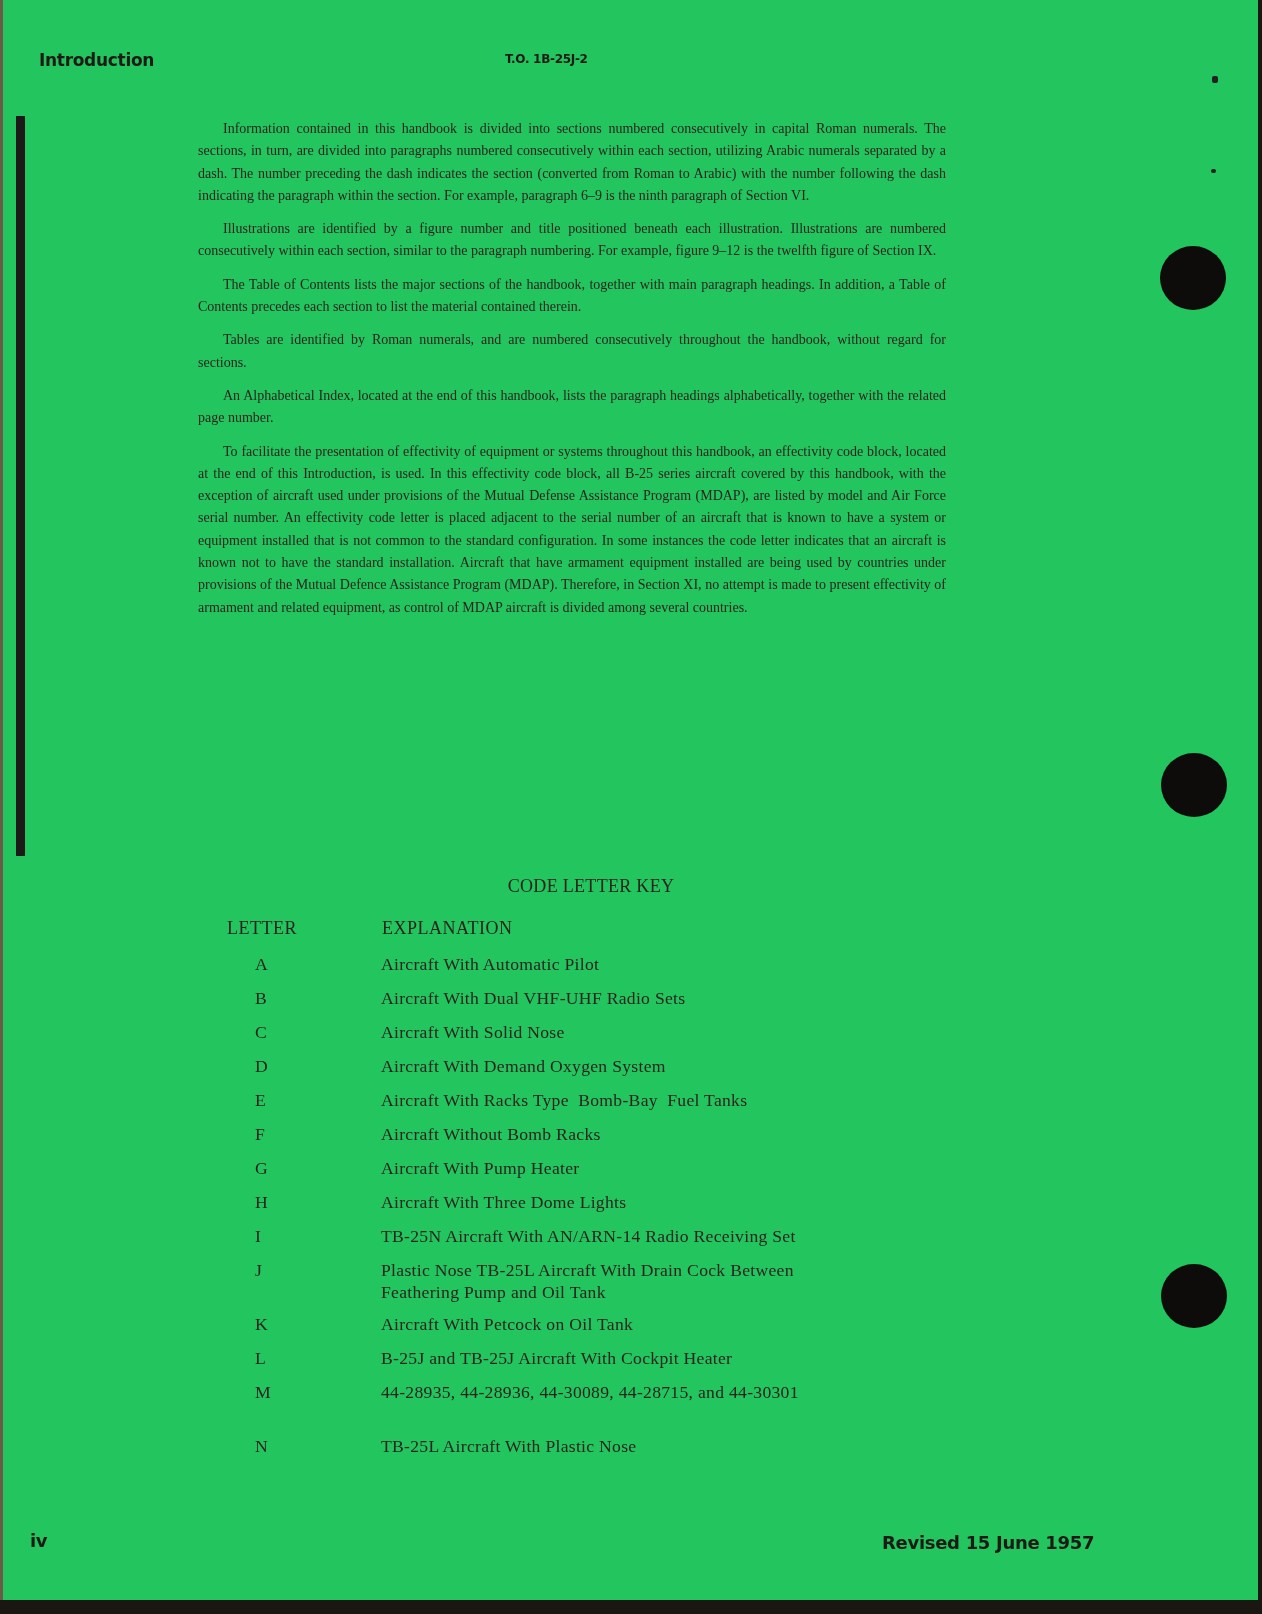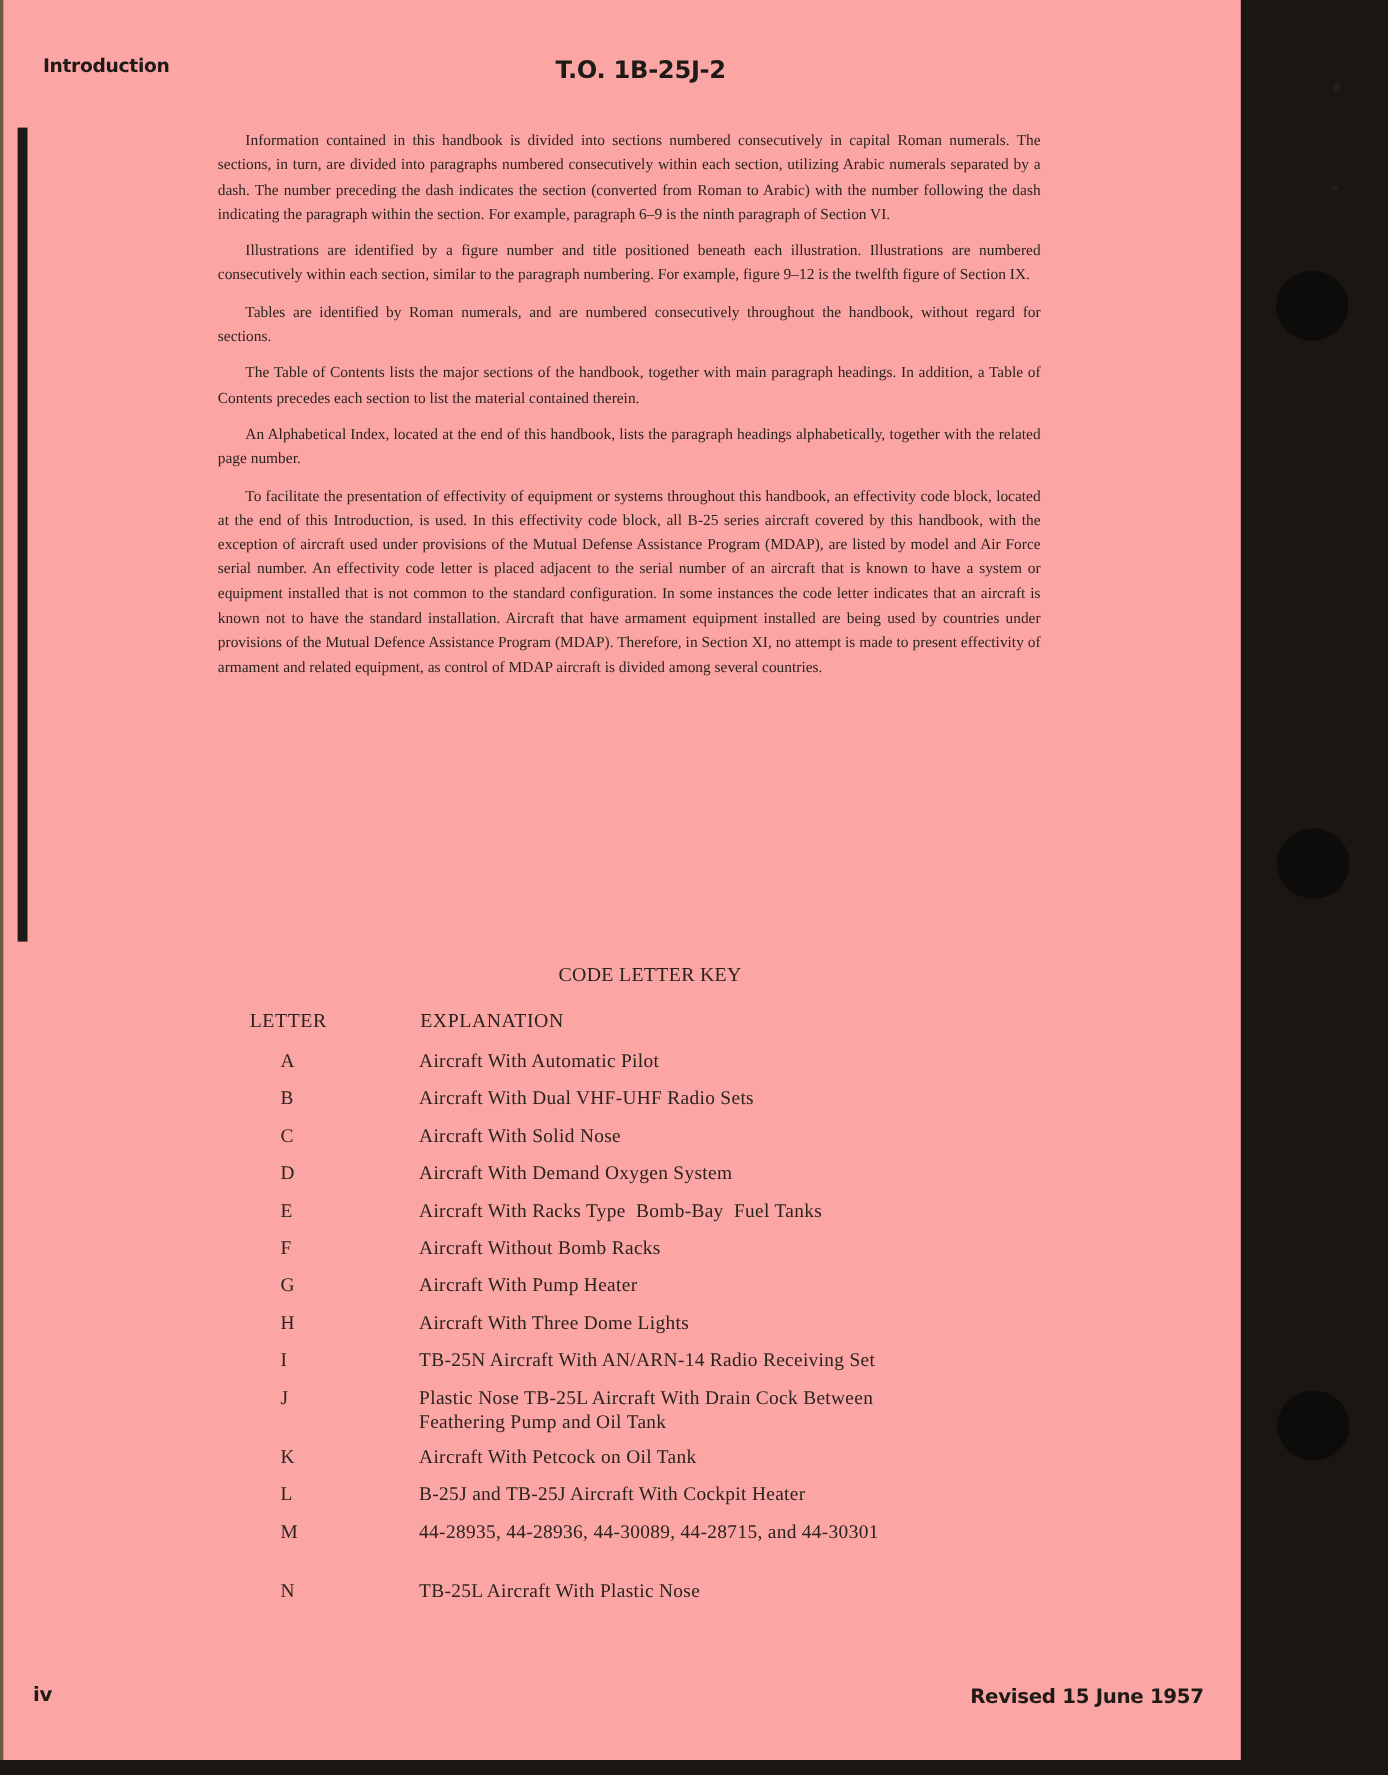--- a/index.html
+++ b/index.html
@@ -3,33 +3,33 @@
 <meta charset="utf-8">
 <style>
   html, body { margin: 0; padding: 0; }
   body {
     width: 1262px; height: 1614px; position: relative; overflow: hidden;
     background: #1a1612;
     font-family: "Liberation Serif", "DejaVu Serif", serif;
     color: #2a241e;
   }
   .page {
-    position: absolute; left: 0; top: 0; width: 1128px; height: 1600px;
-    background: #fca5a5;
+    position: absolute; left: 0; top: 0; width: 1258px; height: 1600px;
+    background: #22c55e;
   }
   .edge-left {
     position: absolute; left: 0; top: 0; width: 3px; height: 1600px; background: #6a5a48;
   }
   .header-left, .header-center, .footer-left, .footer-right {
     position: absolute;
     font-family: "DejaVu Sans", "Liberation Sans", sans-serif;
     font-weight: bold; color: #1e1a16; letter-spacing: -0.3px;
   }
   .header-left { left: 39px; top: 50px; font-size: 17px; }
-  .header-center { left: 505px; top: 52px; font-size: 22px; }
+  .header-center { left: 505px; top: 52px; font-size: 12px; }
   .footer-left { left: 30px; top: 1530px; font-size: 18px; }
   .footer-right { left: 882px; top: 1532px; font-size: 18px; }
 
   .change-bar {
     position: absolute; left: 16px; top: 116px; width: 9px; height: 740px; background: #1c1a18;
   }
   .hole { position: absolute; width: 66px; height: 64px; border-radius: 50%; background: #0e0c0a; }
   .speck { position: absolute; background: #222; border-radius: 2px; }
 
   .body-text {
@@ -65,22 +65,22 @@
   <div class="speck" style="left:1212px;top:76px;width:6px;height:7px;"></div>
   <div class="speck" style="left:1211px;top:169px;width:5px;height:4px;"></div>
 
   <div class="hole" style="left:1160px;top:246px;"></div>
   <div class="hole" style="left:1161px;top:753px;"></div>
   <div class="hole" style="left:1161px;top:1264px;"></div>
 
   <div class="body-text">
     <p>Information contained in this handbook is divided into sections numbered consecutively in capital Roman numerals. The sections, in turn, are divided into paragraphs numbered consecutively within each section, utilizing Arabic numerals separated by a dash. The number preceding the dash indicates the section (converted from Roman to Arabic) with the number following the dash indicating the paragraph within the section. For example, paragraph 6–9 is the ninth paragraph of Section VI.</p>
     <p>Illustrations are identified by a figure number and title positioned beneath each illustration. Illustrations are numbered consecutively within each section, similar to the paragraph numbering. For example, figure 9–12 is the twelfth figure of Section IX.</p>
+    <p>The Table of Contents lists the major sections of the handbook, together with main paragraph headings. In addition, a Table of Contents precedes each section to list the material contained therein.</p>
     <p>Tables are identified by Roman numerals, and are numbered consecutively throughout the handbook, without regard for sections.</p>
-    <p>The Table of Contents lists the major sections of the handbook, together with main paragraph headings. In addition, a Table of Contents precedes each section to list the material contained therein.</p>
     <p>An Alphabetical Index, located at the end of this handbook, lists the paragraph headings alphabetically, together with the related page number.</p>
     <p>To facilitate the presentation of effectivity of equipment or systems throughout this handbook, an effectivity code block, located at the end of this Introduction, is used. In this effectivity code block, all B-25 series aircraft covered by this handbook, with the exception of aircraft used under provisions of the Mutual Defense Assistance Program (MDAP), are listed by model and Air Force serial number. An effectivity code letter is placed adjacent to the serial number of an aircraft that is known to have a system or equipment installed that is not common to the standard configuration. In some instances the code letter indicates that an aircraft is known not to have the standard installation. Aircraft that have armament equipment installed are being used by countries under provisions of the Mutual Defence Assistance Program (MDAP). Therefore, in Section XI, no attempt is made to present effectivity of armament and related equipment, as control of MDAP aircraft is divided among several countries.</p>
   </div>
 
   <div class="key-title">CODE LETTER KEY</div>
   <div class="key-head kh-letter">LETTER</div>
   <div class="key-head kh-expl">EXPLANATION</div>
 
   <div class="key-list">
     <div class="key-row" style="height:34px">

